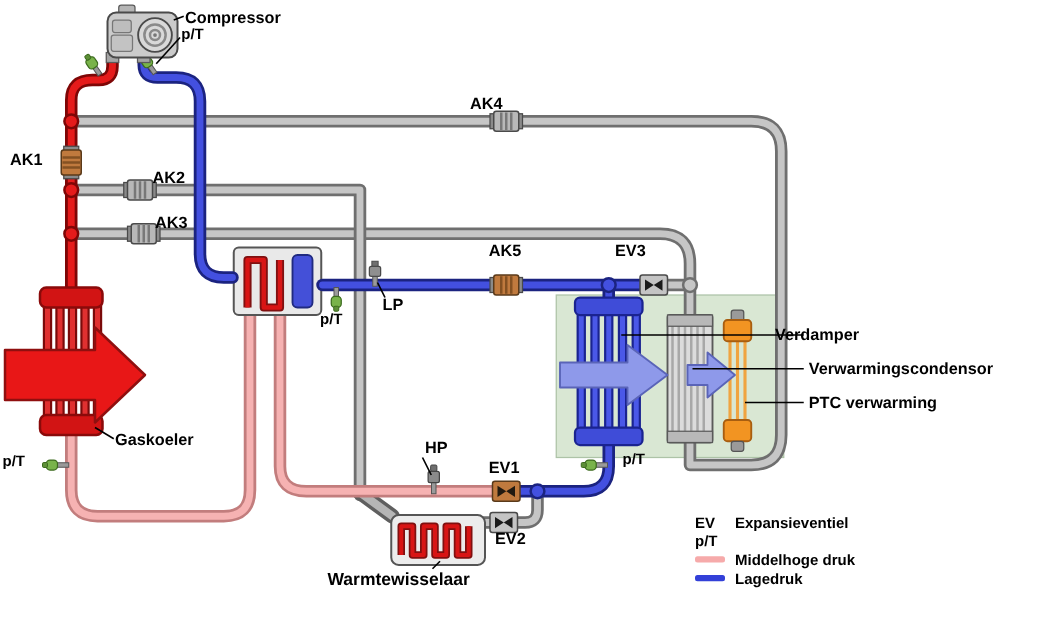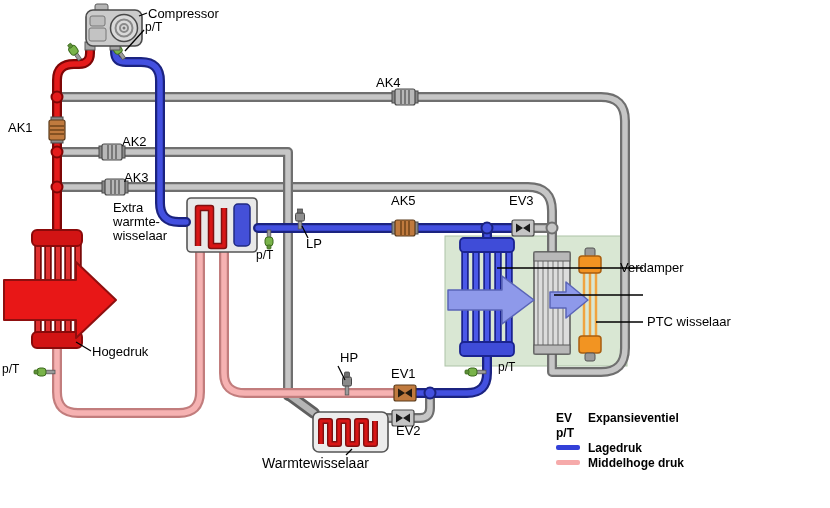--- a/index.html
+++ b/index.html
@@ -1,19 +1,19 @@
 <!DOCTYPE html>
 <html><head>
 <meta charset="utf-8">
 <style>
   html,body{margin:0;padding:0;background:#fff;}
   #stage{position:relative;width:830px;height:508px;background:#fff;overflow:hidden;
          font-family:"Liberation Sans",sans-serif;}
   #stage svg{position:absolute;left:0;top:0;}
-  .lbl{position:absolute;font-family:"Liberation Sans",sans-serif;font-weight:normal;
+  .lbl{position:absolute;font-family:"Liberation Sans",sans-serif;font-weight:bold;
        font-size:13px;color:#000;white-space:nowrap;line-height:1.08;}
   .lbl.small{font-size:12px;}
   .lbl.big{font-size:14px;}
   .lbl .ln{height:14px;}
   .legend{position:absolute;left:556px;top:410px;font-weight:bold;font-size:12px;color:#000;}
   .lg-row{display:flex;align-items:center;height:15px;}
   .lg-abbr{width:32px;}
   .lg-swatch{display:inline-block;width:24px;height:5px;border-radius:2px;margin-right:8px;}
   
   .po,.pi{fill:none;stroke-linecap:round;stroke-linejoin:round;}
@@ -267,51 +267,47 @@
   </g>
 </svg>
 
 <div class="lbl" style="left:148px;top:7px">Compressor</div>
 <div class="lbl small" style="left:145px;top:21px">p/T</div>
 <div class="lbl" style="left:8px;top:121px">AK1</div>
 <div class="lbl" style="left:122px;top:135px">AK2</div>
 <div class="lbl" style="left:124px;top:171px">AK3</div>
 <div class="lbl" style="left:376px;top:76px">AK4</div>
 <div class="lbl" style="left:391px;top:194px">AK5</div>
-<div class="lbl" style="left:509px;top:194px">EV3</div>
-
-<div class="lbl" style="left:113px;top:201px">
-  <div class="ln">Extra</div>
-  <div class="ln">warmte-</div>
-  <div class="ln">wisselaar</div>
-</div>
+<div class="lbl" style="left:492px;top:194px">EV3</div>
+
 
 <div class="lbl small" style="left:256px;top:249px">p/T</div>
 <div class="lbl" style="left:306px;top:237px">LP</div>
-<div class="lbl" style="left:92px;top:345px">Hogedruk</div>
+<div class="lbl" style="left:92px;top:345px">Gaskoeler</div>
 <div class="lbl small" style="left:2px;top:363px">p/T</div>
 <div class="lbl" style="left:340px;top:351px">HP</div>
 <div class="lbl" style="left:391px;top:367px">EV1</div>
 <div class="lbl" style="left:396px;top:424px">EV2</div>
 <div class="lbl small" style="left:498px;top:361px">p/T</div>
 <div class="lbl big" style="left:262px;top:456px">Warmtewisselaar</div>
 <div class="lbl" style="left:620px;top:261px">Verdamper</div>
-<div class="lbl" style="left:647px;top:315px">PTC wisselaar</div>
+<div class="lbl" style="left:647px;top:288px">Verwarmingscondensor</div>
+<div class="lbl" style="left:647px;top:315px">PTC verwarming</div>
 
 <div class="legend">
   <div class="lg-row">
     <span class="lg-abbr">EV</span>
     <span class="lg-text">Expansieventiel</span>
   </div>
   <div class="lg-row">
     <span class="lg-abbr">p/T</span>
   </div>
   <div class="lg-row">
+    <span class="lg-swatch" style="background: rgb(246, 170, 170);"></span>
+    <span class="lg-text">Middelhoge druk</span>
+  </div>
+  <div class="lg-row">
     <span class="lg-swatch" style="background: rgb(51, 64, 216);"></span>
     <span class="lg-text">Lagedruk</span>
   </div>
-  <div class="lg-row">
-    <span class="lg-swatch" style="background: rgb(246, 170, 170);"></span>
-    <span class="lg-text">Middelhoge druk</span>
-  </div>
 </div>
 
 </div>
 
 </body></html>

